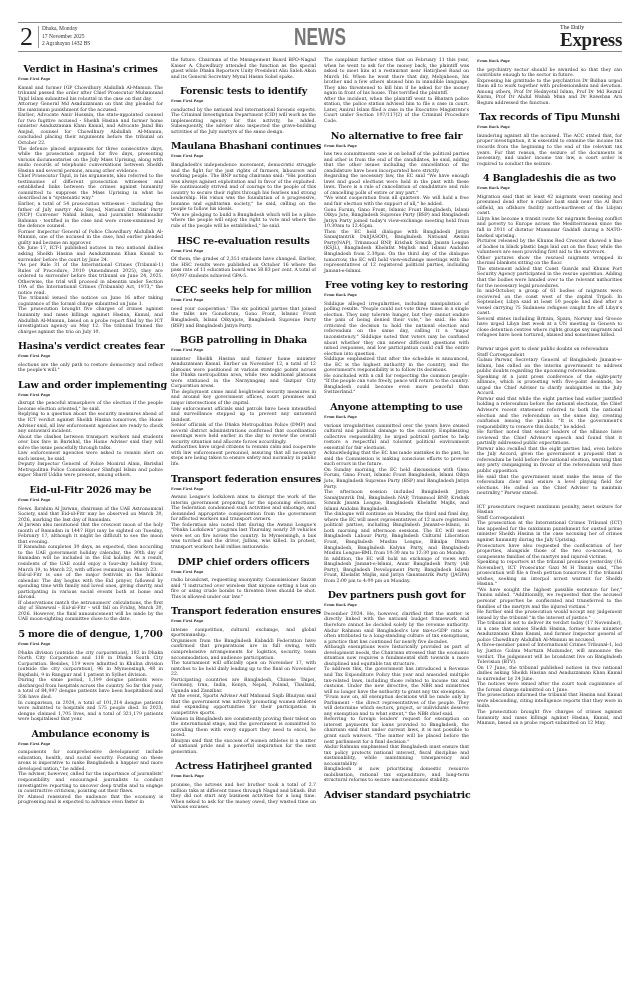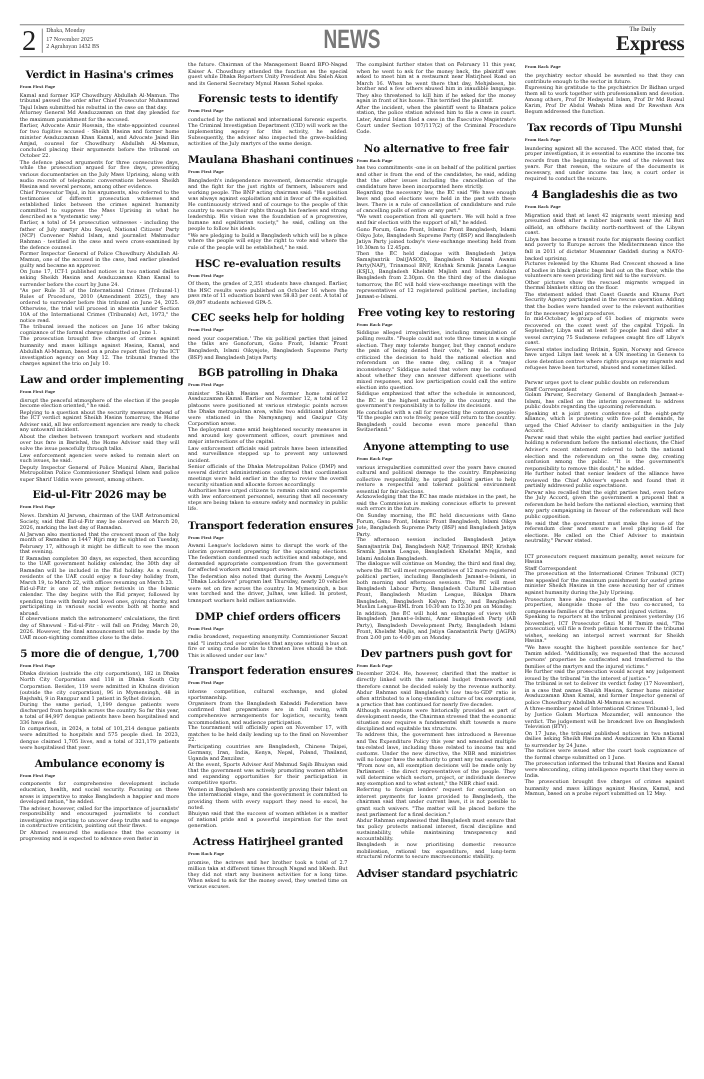--- a/index.html
+++ b/index.html
@@ -3,21 +3,21 @@
 <meta charset="utf-8">
 <style>
   html,body{margin:0;padding:0;background:#fff;}
   body{width:640px;height:981px;overflow:hidden;font-family:"DejaVu Serif","Liberation Serif",serif;color:#222;}
   .page{position:relative;width:604px;margin:0 18px;}
   .masthead{position:relative;height:28px;margin-top:22px;border-top:1.5px solid #8a8a8a;border-bottom:1.5px solid #8a8a8a;}
   .pageno{position:absolute;left:2px;top:0px;font-family:"Liberation Serif",serif;font-size:26px;line-height:28px;color:#222;}
   .pn-div{position:absolute;left:20px;top:3px;width:1px;height:22px;background:#999;}
   .dateblock{position:absolute;left:24px;top:2px;font-family:"Liberation Serif",serif;font-size:5.5px;line-height:7.5px;color:#333;}
   .section{position:absolute;left:0;right:0;top:0;text-align:center;font-family:"Liberation Sans",sans-serif;font-weight:bold;font-size:24px;line-height:28px;color:#777;letter-spacing:0px;transform:scaleX(0.72);}
-  .logo{position:absolute;right:0;top:1px;text-align:center;font-family:"Liberation Serif",serif;color:#222;}
+  .logo{position:absolute;right:0;top:1px;text-align:left;font-family:"Liberation Serif",serif;color:#222;}
   .logo .small{font-size:6px;line-height:6px;display:block;padding-right:14px;}
   .logo .big{font-size:19px;line-height:19px;font-weight:bold;letter-spacing:-0.3px;}
   .cols{display:flex;gap:8px;margin-top:5px;}
   .col{width:145px;font-size:4.6px;line-height:5.55px;text-align:justify;}
   .col p{margin:0;}
   .hl{font-family:"DejaVu Serif","Liberation Serif",serif;font-size:9.5px;line-height:11px;text-align:center;margin:6px 0 3px;color:#111;white-space:nowrap;font-weight:bold;letter-spacing:-0.2px;}
   .from{font-size:3.6px;font-weight:bold;margin:2px 0 2px;color:#333;}
   .gap{height:8px;}
 </style>
 </head>
@@ -50,20 +50,25 @@
           <p>The defence placed arguments for three consecutive days, while the prosecution argued for five days, presenting various documentaries on the July Mass Uprising, along with audio records of telephonic conversations between Sheikh Hasina and several persons, among other evidence.</p>
           <p>Chief Prosecutor Tajul, in his arguments, also referred to the testimonies of different prosecution witnesses and established links between the crimes against humanity committed to suppress the Mass Uprising in what he described as a "systematic way."</p>
           <p>Earlier, a total of 54 prosecution witnesses - including the father of July martyr Abu Sayed, National Citizens' Party (NCP) Convener Nahid Islam, and journalist Mahmudur Rahman - testified in the case and were cross-examined by the defence counsel.</p>
           <p>Former Inspector General of Police Chowdhury Abdullah Al-Mamun, one of the accused in the case, had earlier pleaded guilty and became an approver.</p>
           <p>On June 17, ICT-1 published notices in two national dailies asking Sheikh Hasina and Asaduzzaman Khan Kamal to surrender before the court by June 24.</p>
           <p>"As per Rule 31 of the International Crimes (Tribunal-1) Rules of Procedure, 2010 (Amendment 2025), they are ordered to surrender before this tribunal on June 24, 2025. Otherwise, the trial will proceed in absentia under Section 10A of the International Crimes (Tribunals) Act, 1973," the notice read.</p>
           <p>The tribunal issued the notices on June 16 after taking cognizance of the formal charge submitted on June 1.</p>
           <p>The prosecution brought five charges of crimes against humanity and mass killings against Hasina, Kamal, and Abdullah Al-Mamun, based on a probe report filed by the ICT investigation agency on May 12. The tribunal framed the charges against the trio on July 10.</p>
         </div>
         <div>
+          <div class="hl">Hasina's verdict creates fear</div>
+          <div class="from">From First Page</div>
+          <p>elections are the only path to restore democracy and reflect the people's will."</p>
+        </div>
+        <div>
           <div class="hl">Law and order implementing</div>
           <div class="from">From First Page</div>
           <p>disrupt the peaceful atmosphere of the election if the people become election oriented," he said.</p>
           <p>Replying to a question about the security measures ahead of the ICT verdict against Sheikh Hasina tomorrow, the Home Adviser said, all law enforcement agencies are ready to check any untoward incident.</p>
           <p>About the clashes between transport workers and students over bus fare in Barishal, the Home Adviser said they will solve the issue peacefully through talks.</p>
           <p>Law enforcement agencies were asked to remain alert on such issues, he said.</p>
           <p>Deputy Inspector General of Police Monirul Alam, Barishal Metropolitan Police Commissioner Shafiqul Islam and police super Sharif Uddin were present, among others.</p>
         </div>
         <div>
           <div class="hl">Eid-ul-Fitr 2026 may be</div>
@@ -103,21 +108,21 @@
           <div class="from">From First Page</div>
           <p>Bangladesh's independence movement, democratic struggle and the fight for the just rights of farmers, labourers and working people. The BNP acting chairman said: "His position was always against exploitation and in favor of the exploited. He continuously strived and of courage to the people of this country to secure their rights through his fearless and strong leadership. His vision was the foundation of a progressive, humane and egalitarian society," he said, calling on the people to follow his ideals.</p>
           <p>"We are pledging to build a Bangladesh which will be a place where the people will enjoy the right to vote and where the rule of the people will be established," he said.</p>
         </div>
         <div>
           <div class="hl">HSC re-evaluation results</div>
           <div class="from">From First Page</div>
           <p>Of them, the grades of 2,351 students have changed. Earlier, the HSC results were published on October 16 where the pass rate of 11 education board was 58.83 per cent. A total of 69,097 students achieved GPA-5.</p>
         </div>
         <div>
-          <div class="hl">CEC seeks help for holding</div>
+          <div class="hl">CEC seeks help for million</div>
           <div class="from">From First Page</div>
           <p>need your cooperation.' The six political parties that joined the talks are Gonoforum, Gono Front, Islamic Front Bangladesh, Islami Oikyajote, Bangladesh Supreme Party (BSP) and Bangladesh Jatiya Party.</p>
         </div>
         <div>
           <div class="hl">BGB patrolling in Dhaka</div>
           <div class="from">From First Page</div>
           <p>minister Sheikh Hasina and former home minister Asaduzzaman Kamal. Earlier on November 12, a total of 12 platoons were positioned at various strategic points across the Dhaka metropolitan area, while two additional platoons were stationed in the Narayanganj and Gazipur City Corporation areas.</p>
           <p>The deployment came amid heightened security measures in and around key government offices, court premises and major intersections of the capital.</p>
           <p>Law enforcement officials said patrols have been intensified and surveillance stepped up to prevent any untoward incident.</p>
           <p>Senior officials of the Dhaka Metropolitan Police (DMP) and several district administrations confirmed that coordination meetings were held earlier in the day to review the overall security situation and allocate forces accordingly.</p>

